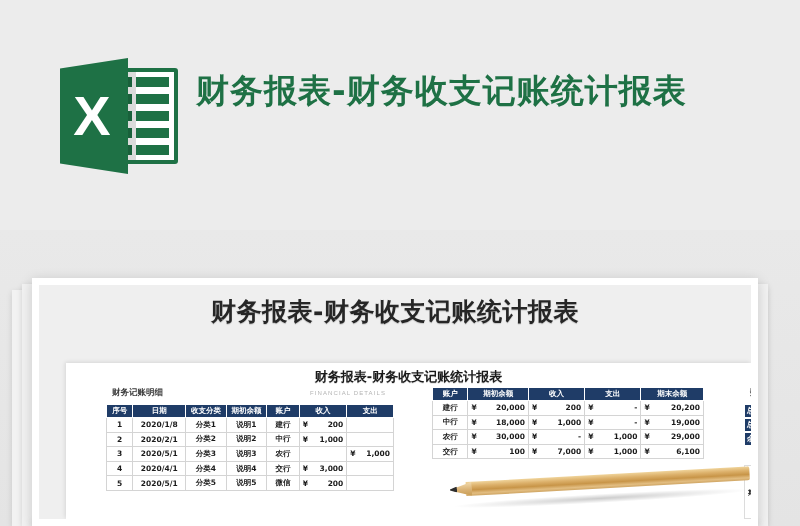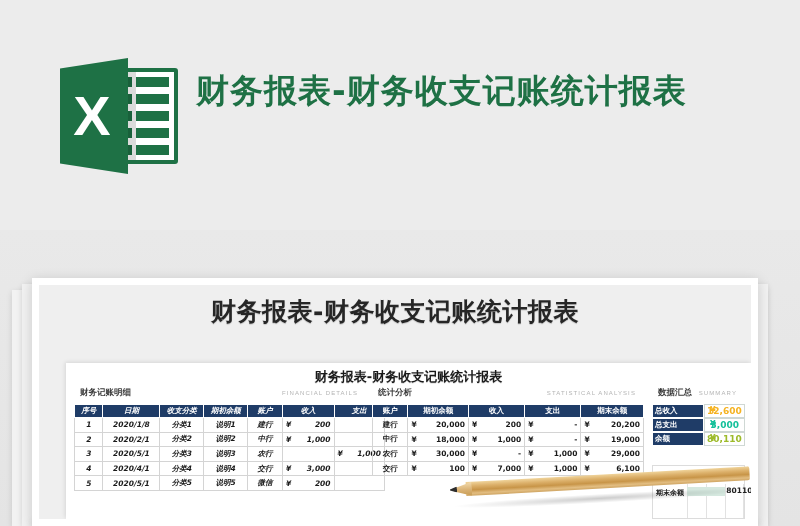--- a/index.html
+++ b/index.html
@@ -133,21 +133,21 @@
   .sheet-title {
     text-align: center; font-weight: bold; font-size: 13px; color: #1a1a1a;
     padding-top: 5px; font-family: "DejaVu Sans", sans-serif;
     text-shadow: 0 1px 0 rgba(0,0,0,.12);
   }
 
   #sheet-body {
     position: absolute; left: 0; top: 24px; right: 0; bottom: 0;
     display: flex;
   }
-  .panel { position: relative; }
+  .panel { position: relative; margin-left: 32px; }
   .panel-head {
     display: flex; align-items: baseline; padding: 0 4px 3px 6px;
     height: 17px;
   }
   .panel-cn {
     font-size: 8.5px; color: #3a3a3a; font-weight: bold;
     font-family: "DejaVu Sans", sans-serif; white-space: nowrap;
   }
   .panel-en {
     margin-left: auto; font-size: 6px; color: #b4b4b4; letter-spacing: 1.1px;
@@ -165,21 +165,21 @@
     font-size: 7.5px; height: 14.6px; border: 1px solid #d4d4d4;
     color: #1a1a1a; font-weight: bold; text-align: center;
     font-family: "DejaVu Sans", sans-serif; padding: 0 2px;
     white-space: nowrap; overflow: hidden;
   }
   td.money { text-align: right; position: relative; padding-right: 3px; }
   td.money .y { position: absolute; left: 3px; font-weight: bold; }
 
   
   #p-detail { width: 300px; padding-left: 8px; }
-  #p-detail table { width: 311px; font-style: italic; }
+  #p-detail table { width: 288px; }
 
   
   #p-stat { width: 278px; padding-left: 6px; }
   #p-stat table { width: 272px; }
 
   
   #p-sum { flex: 1; padding-left: 8px; padding-right: 6px; }
   #sum-table { width: 100%; border-collapse: separate; border-spacing: 0; }
   #sum-table td { border: none; }
   .sum-label {
@@ -346,24 +346,20 @@
                     <td>说明5</td>
                     <td>微信</td>
                     <td class="money"><span class="y">¥</span>200</td>
                     <td class="money"></td>
                   </tr>
                 </tbody>
             </table>
           </div>
 
           <div class="panel" id="p-stat">
-            <div class="panel-head">
-              <span class="panel-cn">统计分析</span>
-              <span class="panel-en">STATISTICAL ANALYSIS</span>
-            </div>
             <table>
               <colgroup>
                 <col style="width:34px">
                   <col style="width:58px">
                   <col style="width:54px">
                 <col style="width:54px">
                   <col style="width:60px">
               </colgroup>
               <thead>
                 <tr>

